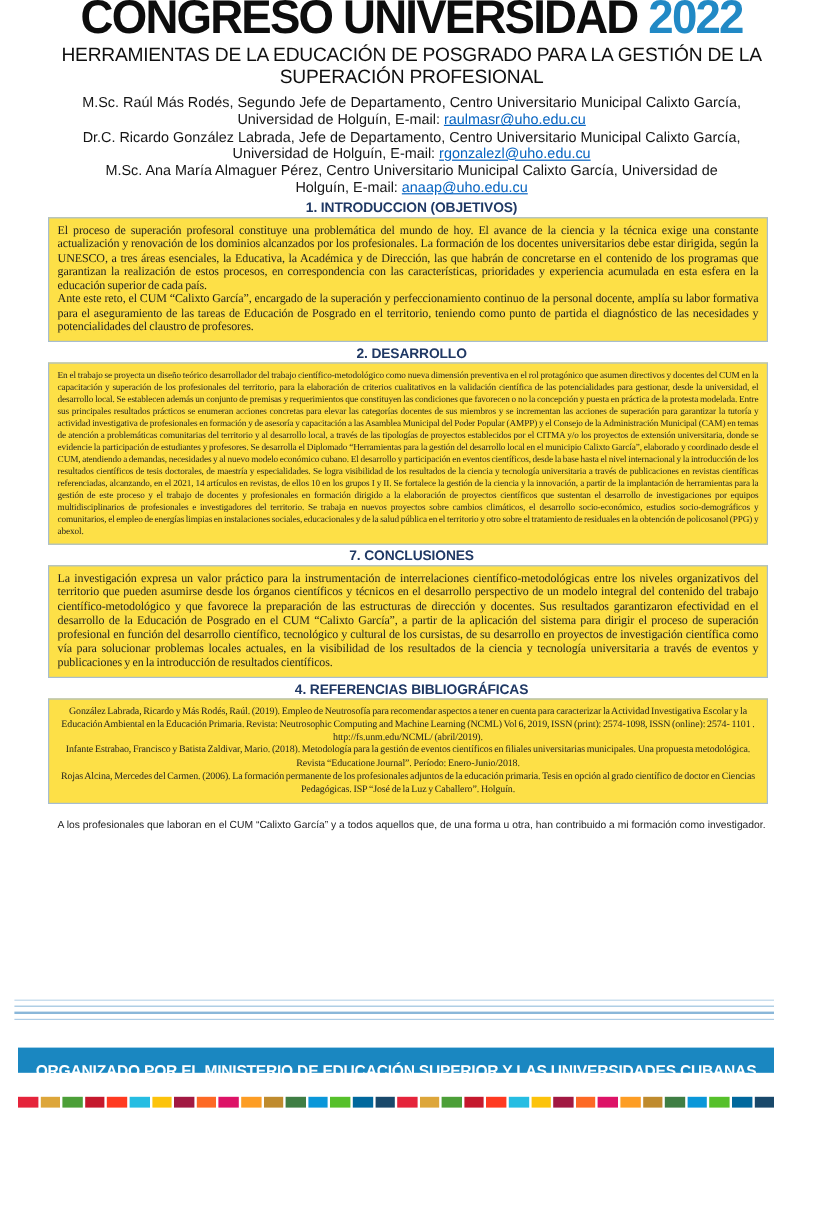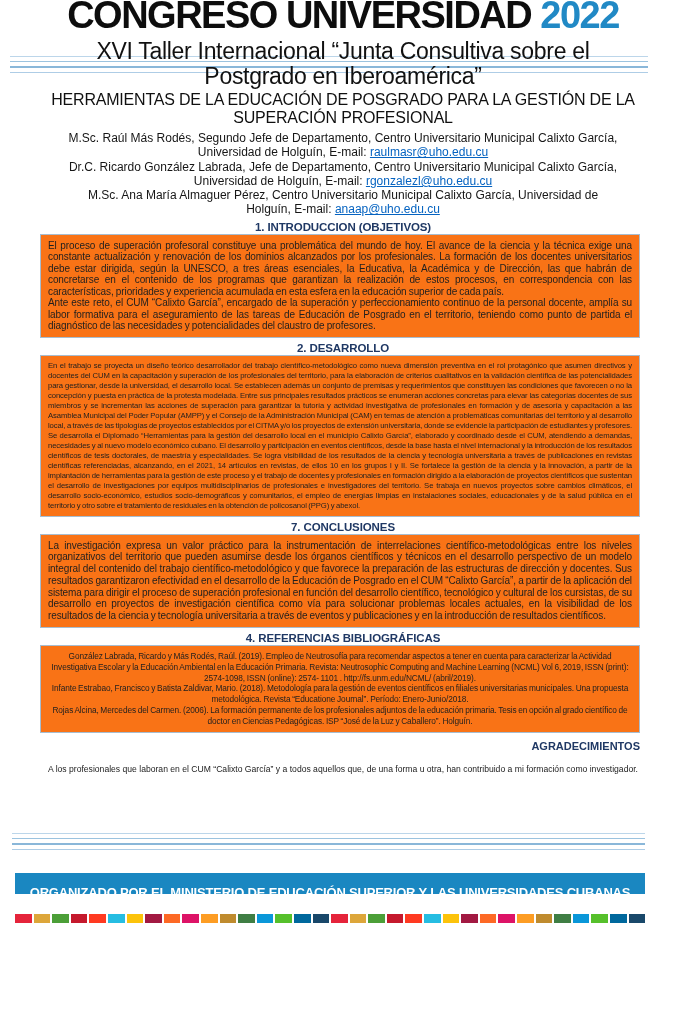--- a/index.html
+++ b/index.html
@@ -43,21 +43,21 @@
   .author{margin:0;font-size:12px;line-height:14.3px;color:#161616;}
   .author .email{color:var(--link);text-decoration:underline;}
 
   
   .section-heading{
     margin:4px 0 1px 0;text-align:center;
     font-size:11.5px;font-weight:700;color:var(--navy);letter-spacing:-0.1px;
   }
   .box{
     margin:1px 46px 0 40px;border:1px solid var(--box-border);
-    padding:5px 7px;background:#f97316;
+    padding:5px 7px;background:#fde047;font-family:Liberation Serif, serif;
   }
   .box p{margin:0;text-align:justify;word-spacing:-0.5px;letter-spacing:-0.1px;}
   .box-intro p{font-size:10px;line-height:11.5px;}
   .box-desarrollo p{font-size:7.7px;line-height:10px;}
   .box-conclusiones p{font-size:10px;line-height:11.7px;}
   .box-referencias p{font-size:8.3px;line-height:10.9px;text-align:center;}
 
   
   .agradecimientos{
     margin:7px 46px 0 0;text-align:right;
@@ -86,29 +86,20 @@
   }
   .sdg-block{flex:1 1 auto;height:9px;}
 </style>
 </head>
 <body>
 
 <div class="poster">
 
   <h1 class="congress-title"><span>CONGRESO UNIVERSIDAD</span> <span class="year">2022</span></h1>
 
-  <div class="subtitle-wrap">
-    <div class="subtitle-lines">
-      <div class="hline l1"></div>
-      <div class="hline l2"></div>
-      <div class="hline l3"></div>
-      <div class="hline l4"></div>
-    </div>
-    <h2 class="workshop-title">XVI Taller Internacional “Junta Consultiva sobre el Postgrado en Iberoamérica”</h2>
-  </div>
 
   <h3 class="poster-title">HERRAMIENTAS DE LA EDUCACIÓN DE POSGRADO PARA LA GESTIÓN DE LA SUPERACIÓN PROFESIONAL</h3>
 
   <div class="authors">
     <p class="author"><span>M.Sc. Raúl Más Rodés, Segundo Jefe de Departamento, Centro Universitario Municipal Calixto García, Universidad de Holguín, E-mail: </span><a href="#" class="email">raulmasr@uho.edu.cu</a></p>
     <p class="author"><span>Dr.C. Ricardo González Labrada, Jefe de Departamento, Centro Universitario Municipal Calixto García, Universidad de Holguín, E-mail: </span><a href="#" class="email">rgonzalezl@uho.edu.cu</a></p>
     <p class="author"><span>M.Sc. Ana María Almaguer Pérez, Centro Universitario Municipal Calixto García, Universidad de Holguín, E-mail: </span><a href="#" class="email">anaap@uho.edu.cu</a></p>
   </div>
 
   <div class="section-heading">1. INTRODUCCION (OBJETIVOS)</div>
@@ -127,21 +118,20 @@
     <p>La investigación expresa un valor práctico para la instrumentación de interrelaciones científico-metodológicas entre los niveles organizativos del territorio que pueden asumirse desde los órganos científicos y técnicos en el desarrollo perspectivo de un modelo integral del contenido del trabajo científico-metodológico y que favorece la preparación de las estructuras de dirección y docentes. Sus resultados garantizaron efectividad en el desarrollo de la Educación de Posgrado en el CUM “Calixto García”, a partir de la aplicación del sistema para dirigir el proceso de superación profesional en función del desarrollo científico, tecnológico y cultural de los cursistas, de su desarrollo en proyectos de investigación científica como vía para solucionar problemas locales actuales, en la visibilidad de los resultados de la ciencia y tecnología universitaria a través de eventos y publicaciones y en la introducción de resultados científicos.</p>
   </div>
 
   <div class="section-heading">4. REFERENCIAS BIBLIOGRÁFICAS</div>
   <div class="box box-referencias">
     <p>González Labrada, Ricardo y Más Rodés, Raúl. (2019). Empleo de Neutrosofía para recomendar aspectos a tener en cuenta para caracterizar la Actividad Investigativa Escolar y la Educación Ambiental en la Educación Primaria. Revista: Neutrosophic Computing and Machine Learning (NCML) Vol 6, 2019, ISSN (print): 2574-1098, ISSN (online): 2574- 1101 . http://fs.unm.edu/NCML/   (abril/2019).</p>
     <p>Infante Estrabao, Francisco y Batista Zaldivar, Mario. (2018). Metodología para la gestión de eventos científicos en filiales universitarias municipales. Una propuesta metodológica.  Revista “Educatione Journal”. Período: Enero-Junio/2018.</p>
     <p>Rojas Alcina, Mercedes del Carmen. (2006). La formación permanente de los profesionales adjuntos de la educación primaria. Tesis en opción al grado científico de doctor en Ciencias Pedagógicas. ISP “José de la Luz y Caballero”. Holguín.</p>
   </div>
 
-  <div class="agradecimientos">AGRADECIMIENTOS</div>
   <p class="agradecimientos-text">A los profesionales que laboran en el CUM “Calixto García” y a todos aquellos que, de una forma u otra, han contribuido a mi formación como investigador.</p>
 
   <div class="bottom-divider">
     <div class="hline l1"></div>
     <div class="hline l2"></div>
     <div class="hline l3"></div>
     <div class="hline l4"></div>
   </div>
 
   <div class="org-band">ORGANIZADO POR EL MINISTERIO DE EDUCACIÓN SUPERIOR Y LAS UNIVERSIDADES CUBANAS</div>

